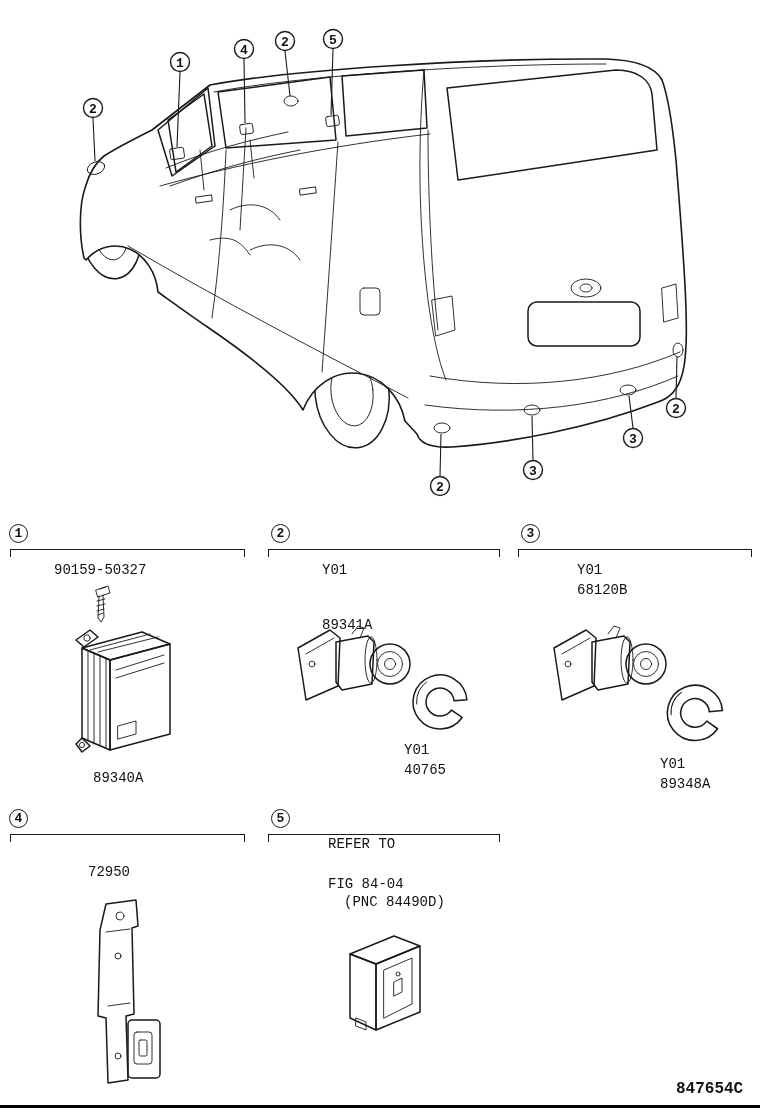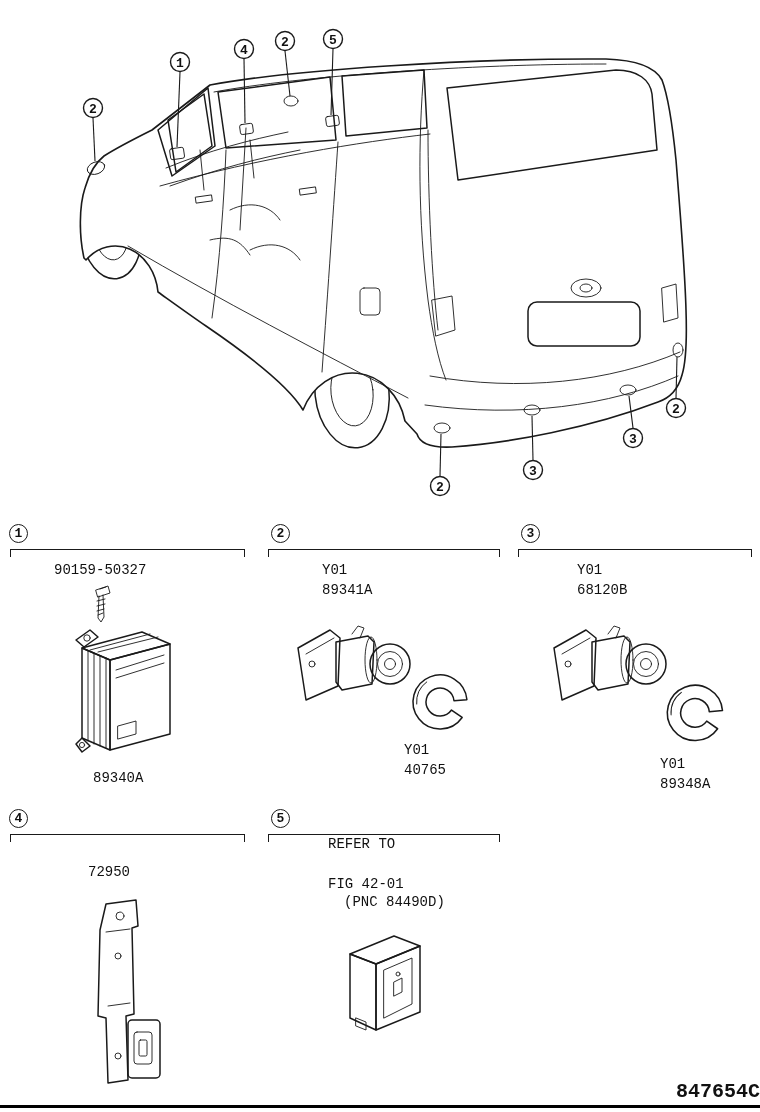--- a/index.html
+++ b/index.html
@@ -11,21 +11,21 @@
   .ln-fill{fill:#ffffff;stroke:#1a1a1a;stroke-width:1.6;stroke-linejoin:round;}
   .leader{fill:none;stroke:#1a1a1a;stroke-width:1.1;}
   .co-circ{fill:#ffffff;stroke:#1a1a1a;stroke-width:1.4;}
   .co-num{font:bold 13px "Liberation Mono","DejaVu Sans Mono",monospace;fill:#111;}
   .abs{position:absolute;}
   .callout{position:absolute;width:19px;height:19px;border:1.5px solid #1a1a1a;border-radius:50%;
            background:#fff;display:flex;align-items:center;justify-content:center;
            font-size:13px;font-weight:bold;box-sizing:border-box;}
   .bracket{position:absolute;height:8px;border:1.4px solid #1a1a1a;border-bottom:none;box-sizing:border-box;}
   .plabel{position:absolute;font-size:14px;font-weight:normal;white-space:pre;letter-spacing:0;}
-  .footer-code{position:absolute;font-size:20px;font-weight:bold;}
+  .footer-code{position:absolute;font-size:16px;font-weight:bold;}
   .bottom-rule{position:absolute;left:0;top:1105px;width:760px;height:3px;background:#000;}
 </style>
 </head>
 <body>
 
 <div class="canvas">
 
   <svg class="abs" style="left:0;top:0" width="760" height="515" viewBox="0 0 760 515">
 
     <g>
@@ -184,21 +184,21 @@
     <path class="ln-thin" d="M52,116 L70,111 L70,124 L52,129 Z"></path>
     <path class="ln" d="M16,128 L10,134 L16,142 L24,136 Z"></path>
     <circle class="ln-thin" cx="16" cy="135" r="2.6"></circle>
   </svg>
 
   <div class="plabel" style="left:93px;top:770px">89340A</div>
 
   <div class="callout" style="left:271px;top:524px">2</div>
   <div class="bracket" style="left:268px;top:549px;width:232px"></div>
   <div class="plabel" style="left:322px;top:562px">Y01</div>
-  <div class="plabel" style="left:322px;top:582px">89341A</div>
+  <div class="plabel" style="left:322px;top:617px">89341A</div>
 
   <svg class="abs" style="left:292px;top:612px" width="122" height="98" viewBox="0 0 122 98">
     <path class="ln" d="M6,36 L38,18 L48,26 L46,74 L14,88 Z"></path>
     <path class="ln-thin" d="M14,42 L42,26"></path>
     <circle class="ln-thin" cx="20" cy="52" r="3"></circle>
     <path class="ln" d="M44,30 L76,24 L82,30 L80,72 L50,78 L44,70 Z"></path>
     <ellipse class="ln-thin" cx="79" cy="48" rx="6" ry="23"></ellipse>
     <path class="ln-thin" d="M60,22 L66,14 L72,16 L68,26"></path>
     <circle class="ln" cx="98" cy="52" r="20"></circle>
     <circle class="ln-thin" cx="98" cy="52" r="12.5"></circle>
@@ -253,21 +253,21 @@
     <circle class="ln-thin" cx="40" cy="160" r="3"></circle>
     <path class="ln-thin" d="M28,36 L52,33 M30,110 L52,107"></path>
     <rect class="ln" x="50" y="124" width="32" height="58" rx="4"></rect>
     <rect class="ln-thin" x="56" y="136" width="18" height="32" rx="3"></rect>
     <rect class="ln-thin" x="61" y="144" width="8" height="16" rx="1.5"></rect>
   </svg>
 
   <div class="callout" style="left:271px;top:809px">5</div>
   <div class="bracket" style="left:268px;top:834px;width:232px"></div>
   <div class="plabel" style="left:328px;top:836px">REFER TO</div>
-  <div class="plabel" style="left:328px;top:876px">FIG 42-01</div>
+  <div class="plabel" style="left:328px;top:876px">FIG 84-04</div>
   <div class="plabel" style="left:344px;top:894px">(PNC 84490D)</div>
 
   <svg class="abs" style="left:336px;top:926px" width="100" height="118" viewBox="0 0 100 118">
     <path class="ln" d="M14,28 L58,10 L84,20 L40,38 Z"></path>
     <path class="ln" d="M14,28 L40,38 L40,104 L14,92 Z"></path>
     <path class="ln" d="M40,38 L84,20 L84,86 L40,104 Z"></path>
     <path class="ln-thin" d="M48,44 L76,32 L76,78 L48,92 Z"></path>
     <path class="ln-thin" d="M58,56 L66,52 L66,66 L58,70 Z"></path>
     <circle class="ln-thin" cx="62" cy="48" r="2"></circle>
     <path class="ln-thin" d="M20,92 L30,96 L30,104 L20,100 Z"></path>

